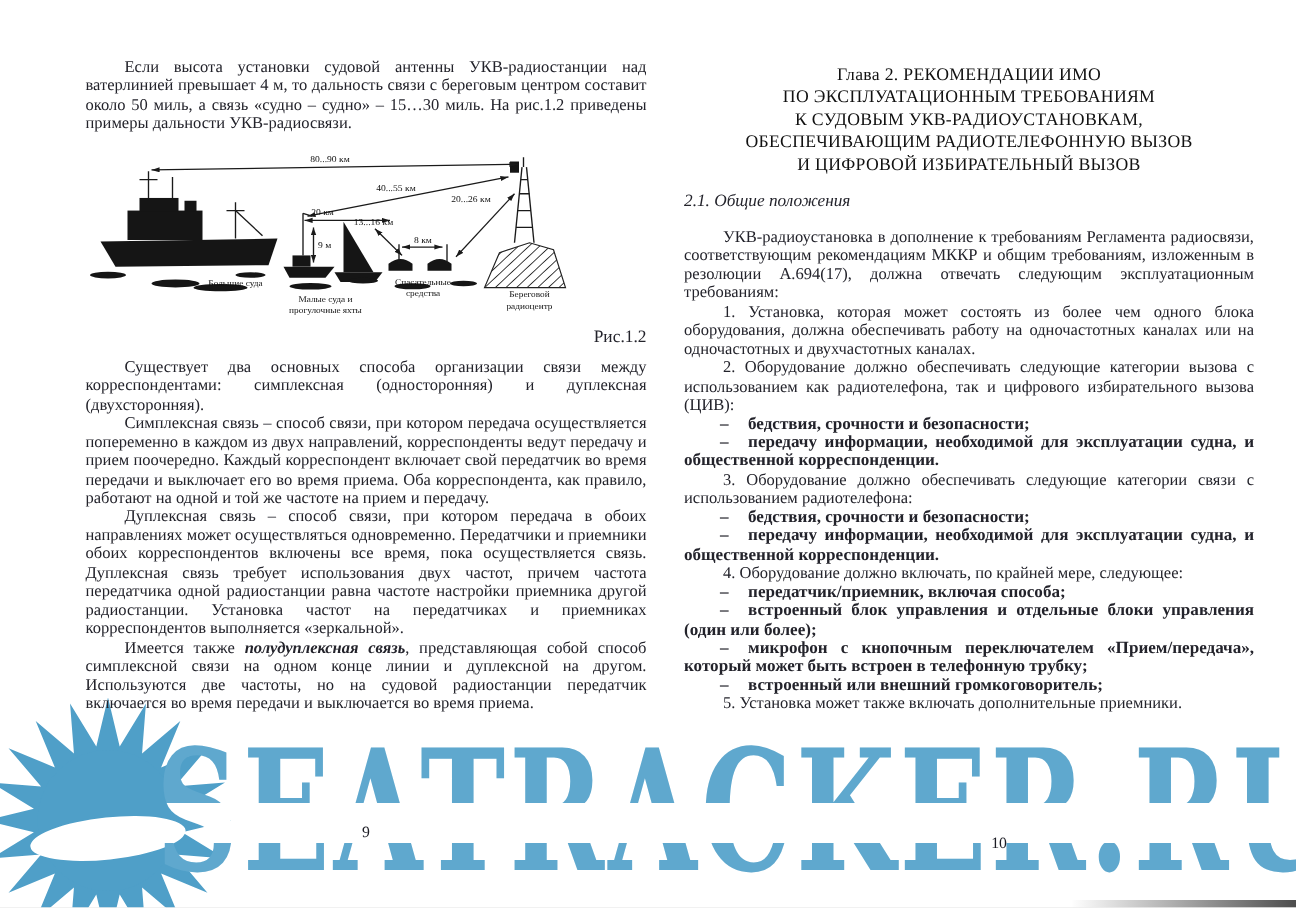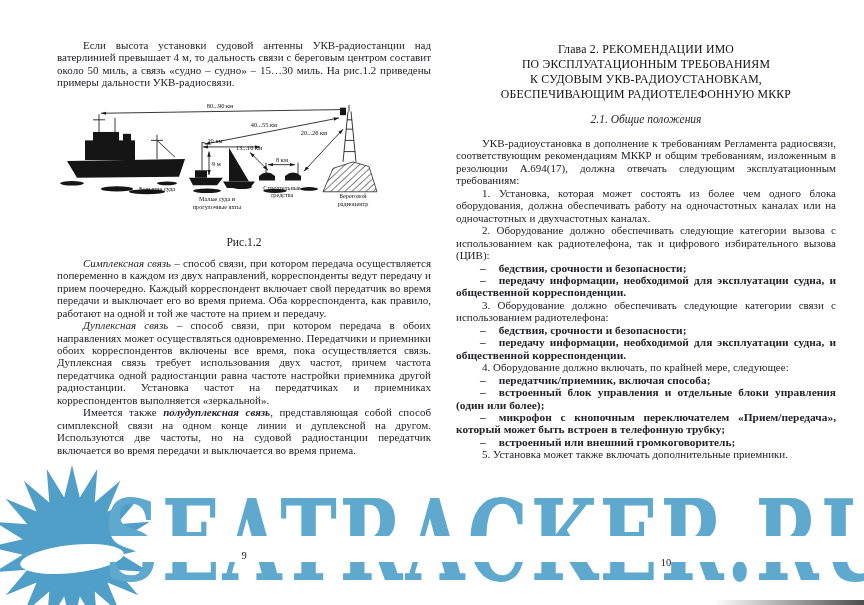--- a/index.html
+++ b/index.html
@@ -9,29 +9,29 @@
     border-bottom:1px solid #e3e3e3;
   }
   
   .wm-svg{position:absolute;left:0;top:458px;z-index:0;}
   
   .pages{position:relative;z-index:1;width:100%;height:100%;}
   .col-l{position:absolute;left:57px;top:0;width:374px;}
   .col-r{position:absolute;left:456px;top:0;width:380px;}
   p{margin:0;}
   .t{font-size:11px;line-height:12.45px;text-align:justify;text-indent:26px;}
-  .lead{font-style:italic;}
+  .lead{}
   .term{font-style:italic;font-weight:bold;}
   .first{margin-top:39px;}
   .fig{margin-top:14px;text-align:center;}
   .fig svg{display:block;}
-  .fig-caption{font-size:11.6px;text-align:center;margin-top:19px;margin-bottom:8px;}
+  .fig-caption{font-size:11.6px;text-align:right;margin-top:1px;margin-bottom:8px;}
   .rh{font-weight:normal;font-size:11.8px;line-height:15px;text-align:center;letter-spacing:.2px;color:#111;}
   .rh-block{margin-top:42px;}
-  .sub{font-style:italic;font-size:11.5px;text-align:center;margin-top:11px;margin-bottom:12px;}
+  .sub{font-style:italic;font-size:11.5px;margin-top:11px;margin-bottom:12px;}
   .b{font-size:11.4px;line-height:12.45px;text-align:justify;text-indent:24px;font-weight:bold;}
   .dash{padding-right:13px;}
   .pn{position:absolute;font-size:10.5px;text-align:center;color:#1c1c24;}
   .pn-l{left:57px;width:374px;top:550px;}
   .pn-r{left:476px;width:380px;top:557px;}
   .corner-shade{
     position:absolute;right:0;bottom:0;width:150px;height:5px;z-index:2;
     background:linear-gradient(to left, rgba(45,45,45,.85), rgba(45,45,45,0));
   }
   .fig-label{font-size:6.2px;fill:#111;}
@@ -156,31 +156,33 @@
           <text class="fig-label" text-anchor="middle" x="160" y="105">Малые суда и</text>
           <text class="fig-label" text-anchor="middle" x="160" y="113">прогулочные яхты</text>
           <text class="fig-label" text-anchor="middle" x="225" y="93">Спасательные</text>
           <text class="fig-label" text-anchor="middle" x="225" y="101">средства</text>
           <text class="fig-label" text-anchor="middle" x="296" y="102">Береговой</text>
           <text class="fig-label" text-anchor="middle" x="296" y="110">радиоцентр</text>
         </svg>
       </div>
       <div class="fig-caption">Рис.1.2</div>
 
+      <p class="t">Существует два основных способа организации связи между корреспондентами: симплексная (односторонняя) и дуплексная (двухсторонняя).</p>
       <p class="t"><span class="lead">Симплексная связь</span><span> – способ связи, при котором передача осуществляется попеременно в каждом из двух направлений, корреспонденты ведут передачу и прием поочередно. Каждый корреспондент включает свой передатчик во время передачи и выключает его во время приема. Оба корреспондента, как правило, работают на одной и той же частоте на прием и передачу.</span></p>
       <p class="t"><span class="lead">Дуплексная связь</span><span> – способ связи, при котором передача в обоих направлениях может осуществляться одновременно. Передатчики и приемники обоих корреспондентов включены все время, пока осуществляется связь. Дуплексная связь требует использования двух частот, причем частота передатчика одной радиостанции равна частоте настройки приемника другой радиостанции. Установка частот на передатчиках и приемниках корреспондентов выполняется «зеркальной».</span></p>
       <p class="t"><span>Имеется также </span><span class="term">полудуплексная связь</span><span>, представляющая собой способ симплексной связи на одном конце линии и дуплексной на другом. Используются две частоты, но на судовой радиостанции передатчик включается во время передачи и выключается во время приема.</span></p>
     </div>
 
     <div class="col-r">
       <div class="rh-block">
         <div class="rh">Глава 2. РЕКОМЕНДАЦИИ ИМО</div>
         <div class="rh">ПО ЭКСПЛУАТАЦИОННЫМ ТРЕБОВАНИЯМ</div>
         <div class="rh">К СУДОВЫМ УКВ-РАДИОУСТАНОВКАМ,</div>
-        <div class="rh">ОБЕСПЕЧИВАЮЩИМ РАДИОТЕЛЕФОННУЮ МККР</div>
+        <div class="rh">ОБЕСПЕЧИВАЮЩИМ РАДИОТЕЛЕФОННУЮ ВЫЗОВ</div>
+        <div class="rh">И ЦИФРОВОЙ ИЗБИРАТЕЛЬНЫЙ ВЫЗОВ</div>
       </div>
       <div class="sub">2.1. Общие положения</div>
 
       <p class="t">УКВ-радиоустановка в дополнение к требованиям Регламента радиосвязи, соответствующим рекомендациям МККР и общим требованиям, изложенным в резолюции А.694(17), должна отвечать следующим эксплуатационным требованиям:</p>
       <p class="t">1. Установка, которая может состоять из более чем одного блока оборудования, должна обеспечивать работу на одночастотных каналах или на одночастотных и двухчастотных каналах.</p>
       <p class="t">2. Оборудование должно обеспечивать следующие категории вызова с использованием как радиотелефона, так и цифрового избирательного вызова (ЦИВ):</p>
       <p class="b"><span class="dash">–</span><span>бедствия, срочности и безопасности;</span></p>
       <p class="b"><span class="dash">–</span><span>передачу информации, необходимой для эксплуатации судна, и общественной корреспонденции.</span></p>
       <p class="t">3. Оборудование должно обеспечивать следующие категории связи с использованием радиотелефона:</p>
       <p class="b"><span class="dash">–</span><span>бедствия, срочности и безопасности;</span></p>

